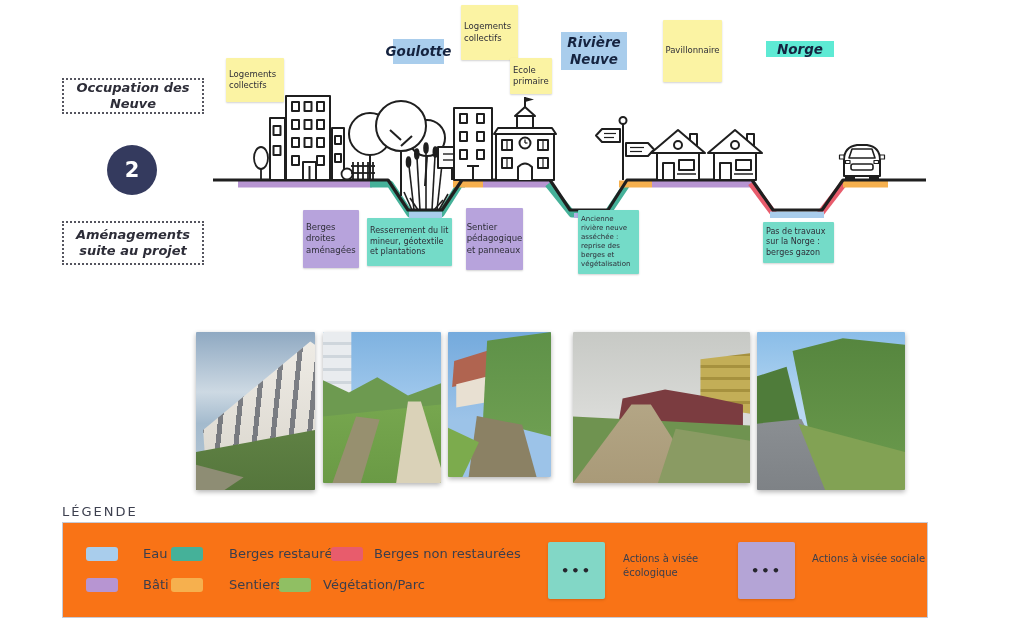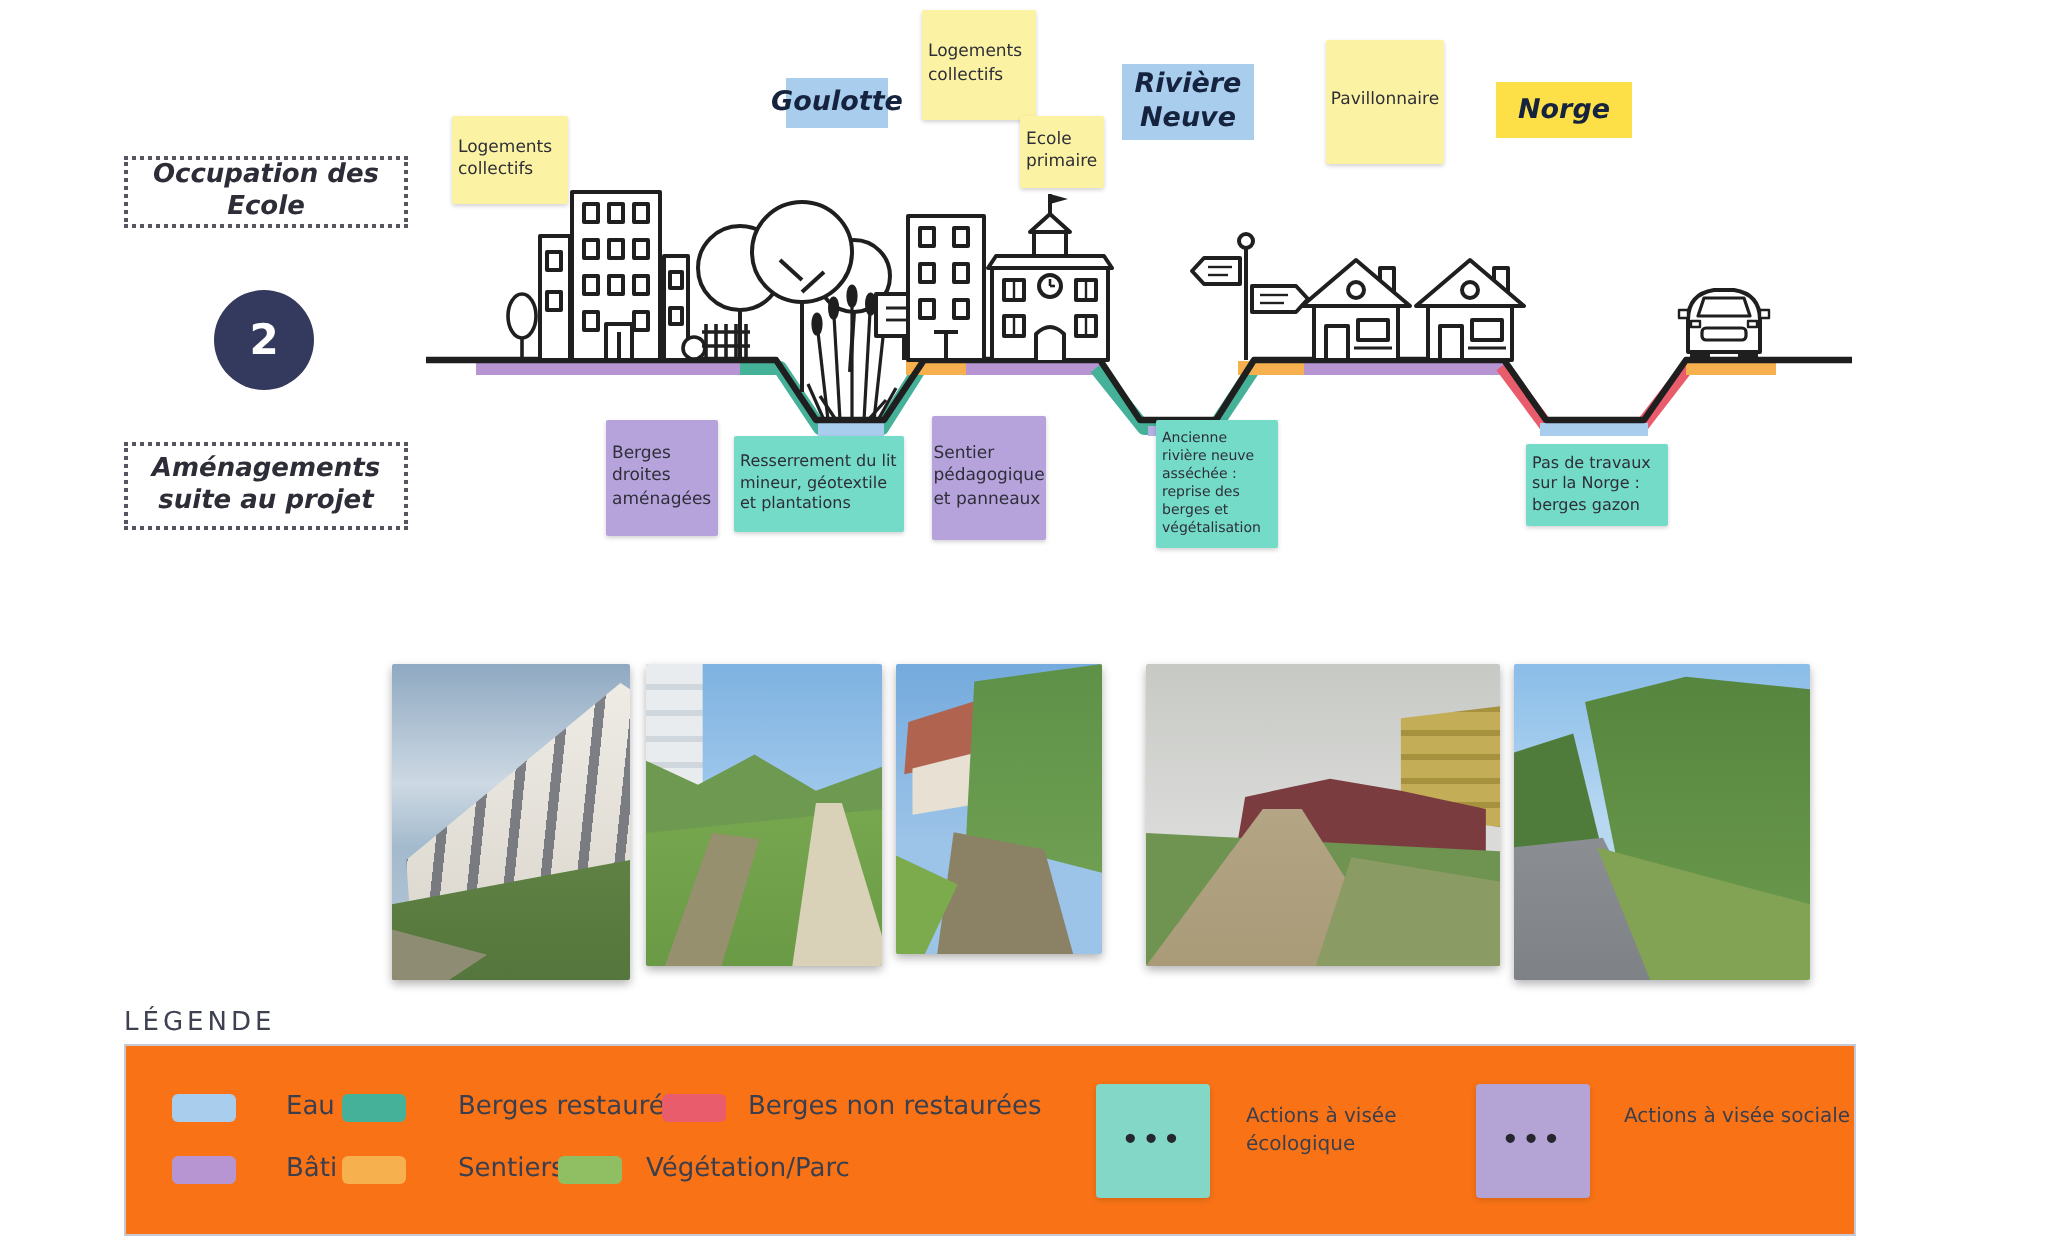--- a/index.html
+++ b/index.html
@@ -45,32 +45,32 @@
   .action-sq{position:absolute;width:57px;height:57px;border-radius:2px;
     display:flex;align-items:center;justify-content:center;color:#26262e;
     font-weight:bold;font-size:13px;letter-spacing:2px;box-shadow:0 1px 3px rgba(0,0,0,.15);}
   .action-label{position:absolute;font-size:10px;color:#3b3e4c;font-weight:400;line-height:1.35;width:130px;}
 </style>
 </head>
 <body>
 
 <div class="canvas">
 
-  <div class="dashedbox" style="left:62px;top:78px;width:142px;height:36px;">Occupation des Ecole</div>
+  <div class="dashedbox" style="left:62px;top:78px;width:142px;height:36px;">Occupation des Neuve</div>
   <div class="stepcircle" style="left: 107px; top: 145px; background-color: rgb(52, 58, 94);">2</div>
   <div class="dashedbox" style="left:62px;top:221px;width:142px;height:44px;">Aménagements suite au projet</div>
 
   <div class="sticky small" style="left: 226px; top: 58px; width: 58px; height: 44px; background-color: rgb(251, 243, 163);">Logements collectifs</div>
   <div class="sticky small" style="left: 461px; top: 5px; width: 57px; height: 55px; background-color: rgb(251, 243, 163);">Logements collectifs</div>
   <div class="sticky small" style="left: 510px; top: 58px; width: 42px; height: 36px; background-color: rgb(251, 243, 163);">Ecole primaire</div>
   <div class="sticky small" style="left: 663px; top: 20px; width: 59px; height: 62px; background-color: rgb(251, 243, 163);">Pavillonnaire</div>
 
   <div class="place" style="left: 393px; top: 39px; width: 51px; height: 25px; background-color: rgb(169, 205, 236);">Goulotte</div>
   <div class="place" style="left: 561px; top: 32px; width: 66px; height: 38px; background-color: rgb(169, 205, 236);">Rivière Neuve</div>
-  <div class="place" style="left: 748px; top: 41px; width: 68px; height: 28px; background-color: #fde047;">Norge</div>
+  <div class="place" style="left: 766px; top: 41px; width: 68px; height: 16px; background-color: #5eead4;">Norge</div>
 
   <svg class="xsect" viewBox="0 0 720 132" fill="none" stroke-linejoin="round" stroke-linecap="butt">
 
     <path d="M30,98 H164" stroke-width="7" style="stroke: rgb(183, 149, 210);"></path>
     <path d="M162,98 L182,98 L202,128 L233,128 L252,98 L257,98" stroke-width="7" style="stroke: rgb(69, 177, 153);"></path>
     <path d="M201,129 H234" stroke-width="7" style="stroke: rgb(169, 205, 236);"></path>
     <path d="M245,98 H275" stroke-width="7" style="stroke: rgb(246, 176, 78);"></path>
     <path d="M275,98 H342" stroke-width="7" style="stroke: rgb(183, 149, 210);"></path>
     <path d="M340,98 L364,128 L399,128 L419,98" stroke-width="7" style="stroke: rgb(69, 177, 153);"></path>
     <path d="M366,130 H400" stroke-width="6" style="stroke: rgb(179, 176, 228);"></path>

